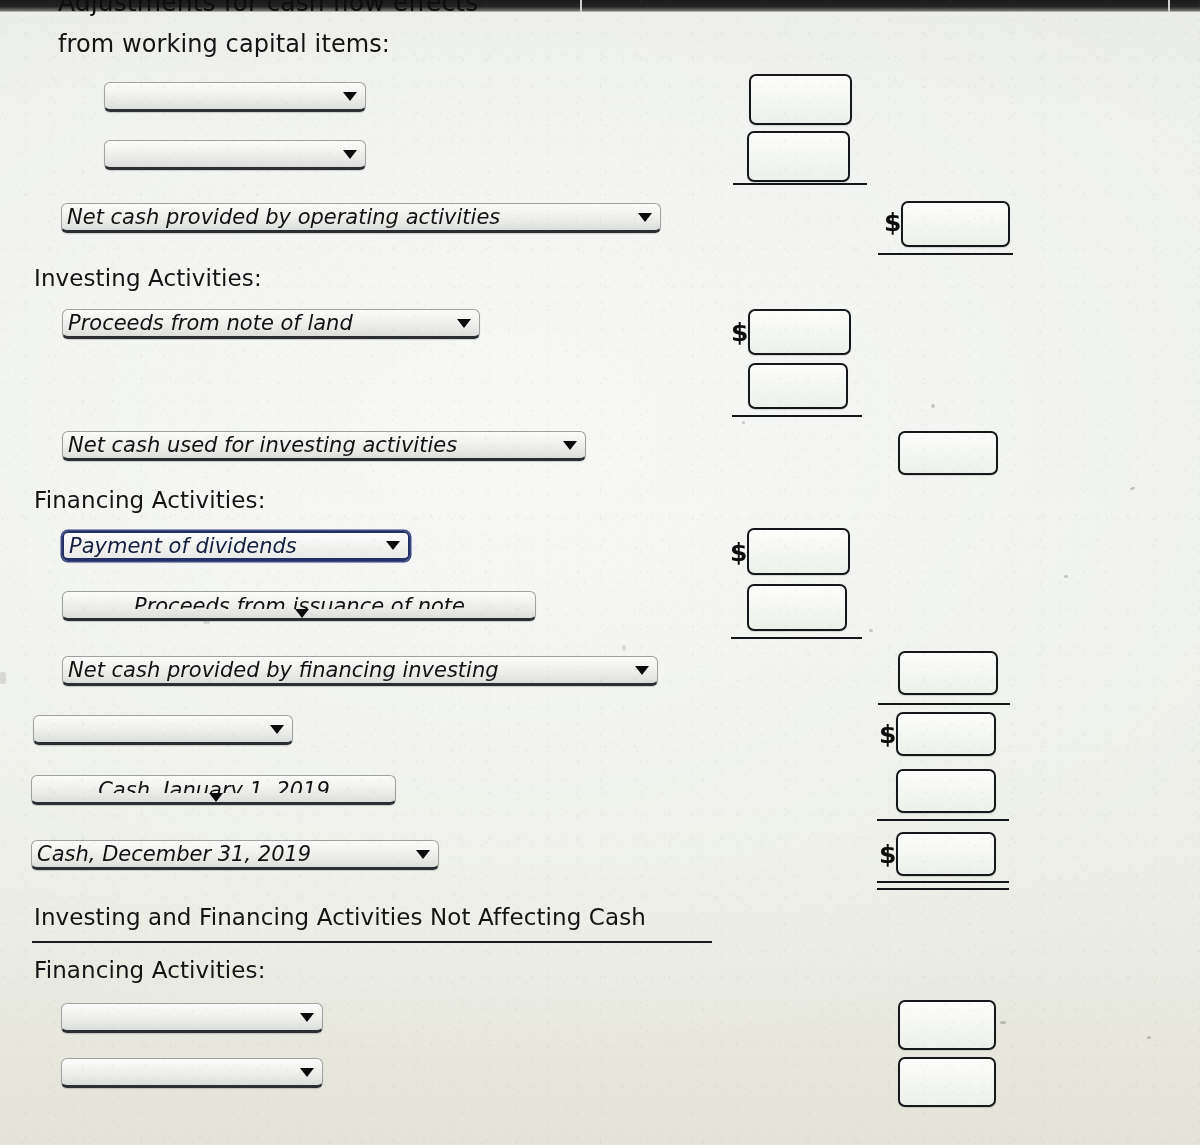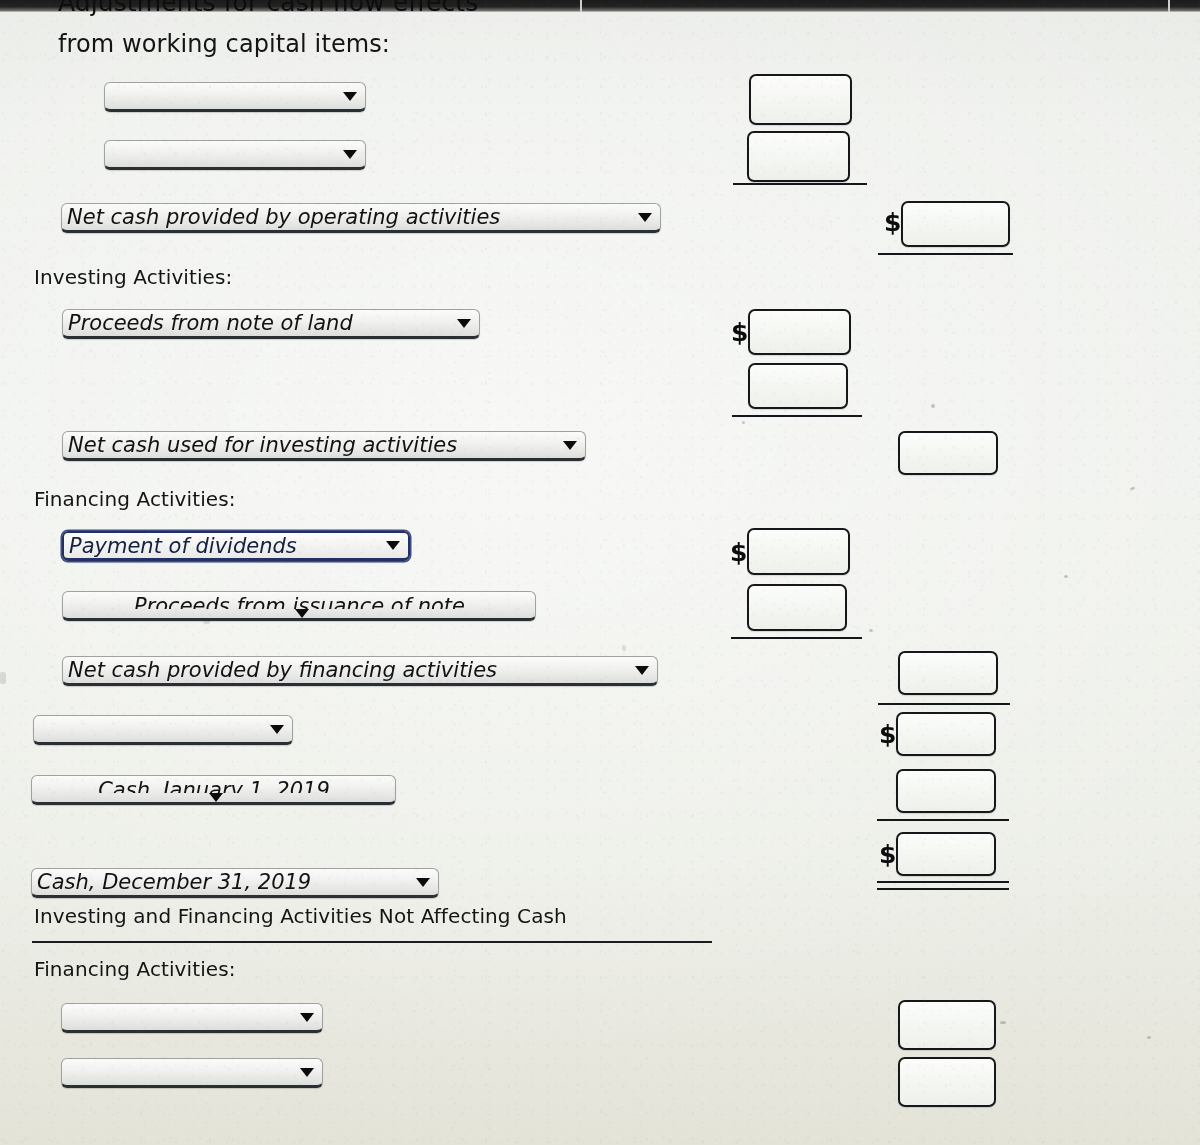--- a/index.html
+++ b/index.html
@@ -62,21 +62,21 @@
     left: 58px;
     top: -12px;
     font-size: 25px;
     color: #0d0d0d;
     white-space: nowrap;
     letter-spacing: .1px;
   }
 
   .lbl {
     position: absolute;
-    font-size: 20px;
+    font-size: 23px;
     color: #141414;
     white-space: nowrap;
     letter-spacing: .1px;
   }
 
   
   .dd {
     position: absolute;
     height: 30px;
     box-sizing: border-box;
@@ -199,35 +199,35 @@
     <span class="dd-text">Payment of dividends</span>
     <span class="caret"></span>
   </div>
 
   <div class="dd" style="left:62px; top:591px; width:474px;flex-direction:column;">
     <span class="dd-text">Proceeds from issuance of note</span>
     <span class="caret"></span>
   </div>
 
   <div class="dd" style="left:62px; top:656px; width:596px;">
-    <span class="dd-text">Net cash provided by financing activities</span>
+    <span class="dd-text">Net cash provided by financing investing</span>
     <span class="caret"></span>
   </div>
 
   <div class="dd" style="left:33px; top:715px; width:260px;">
     <span class="dd-text"></span>
     <span class="caret"></span>
   </div>
 
   <div class="dd" style="left:31px; top:775px; width:365px;flex-direction:column;">
     <span class="dd-text">Cash, January 1, 2019</span>
     <span class="caret"></span>
   </div>
 
-  <div class="dd" style="left:31px; top:840px; width:408px;margin-top:28px;">
+  <div class="dd" style="left:31px; top:840px; width:408px;">
     <span class="dd-text">Cash, December 31, 2019</span>
     <span class="caret"></span>
   </div>
 
   <div class="lbl" style="left:34px; top:904px;text-align:center;">Investing and Financing Activities Not Affecting Cash</div>
   <div class="rule section" style="left:32px; top:941px; width:680px;"></div>
 
   <div class="lbl" style="left:34px; top:957px;">Financing Activities:</div>
 
   <div class="dd" style="left:61px; top:1003px; width:262px;">

